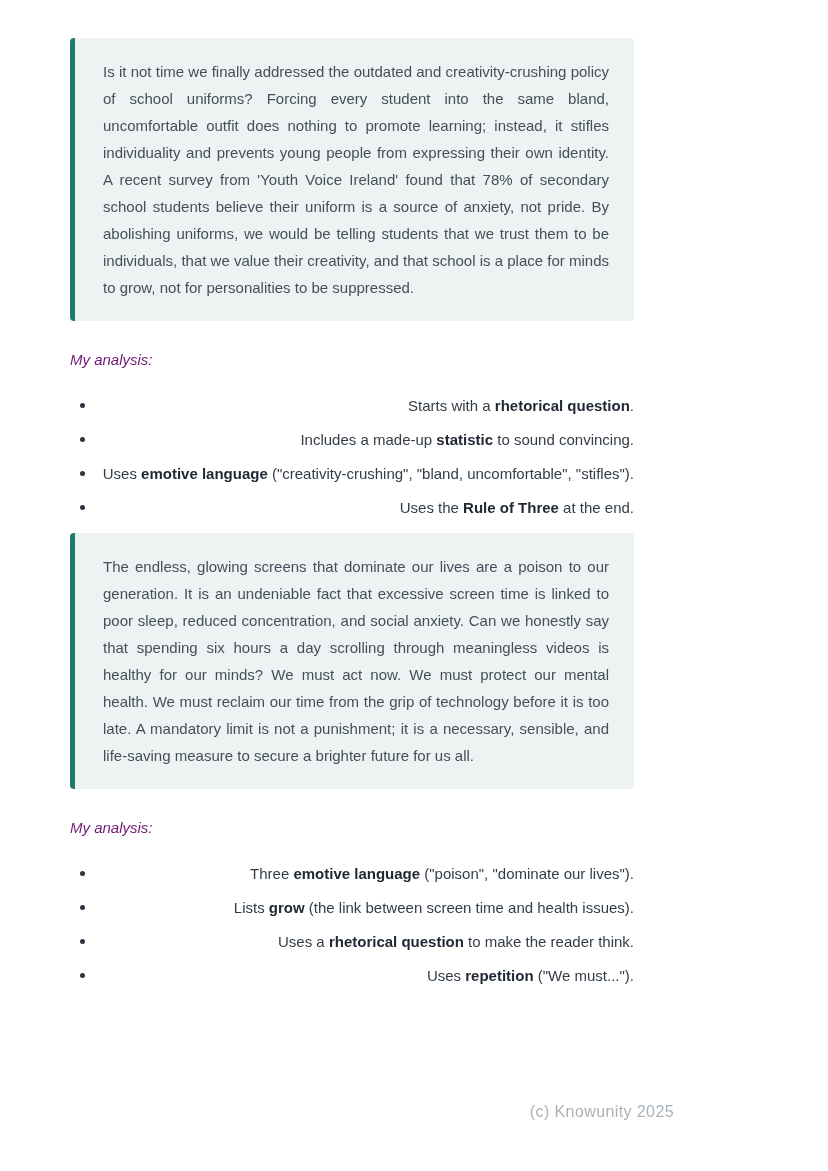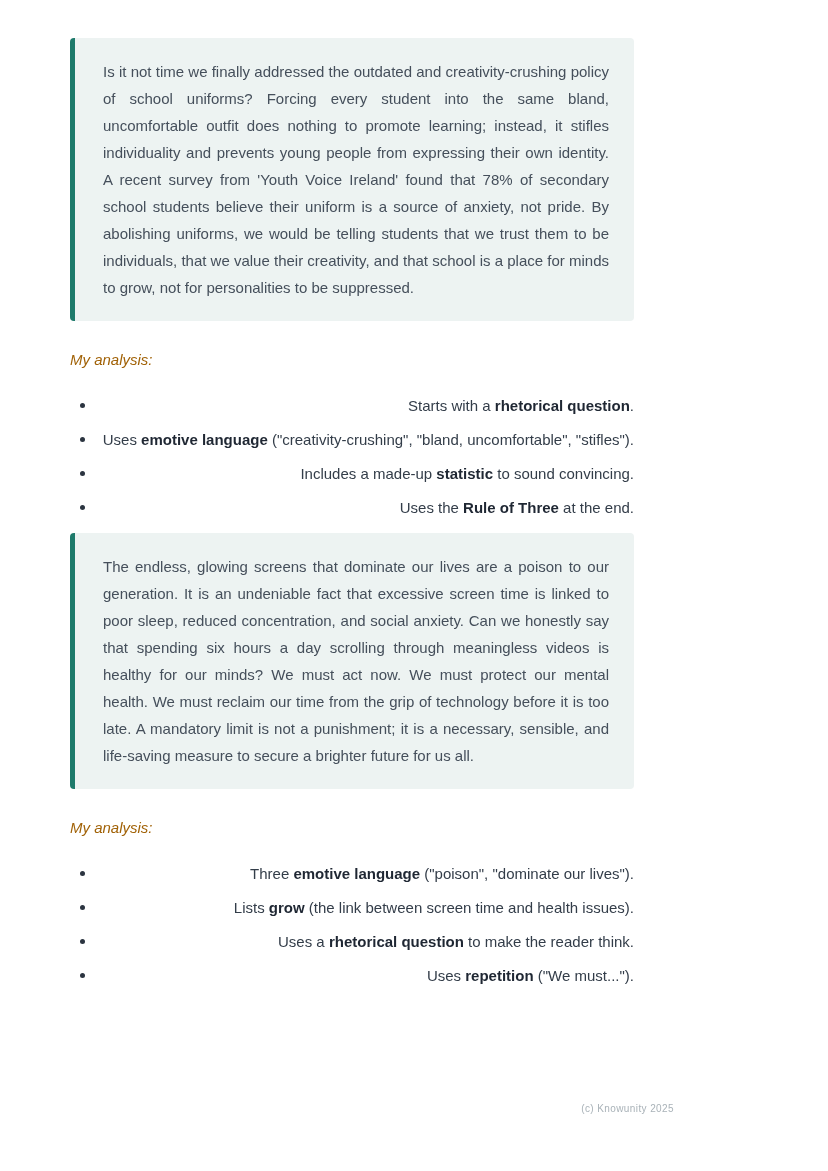--- a/index.html
+++ b/index.html
@@ -41,21 +41,21 @@
     font-size: 15px;
     line-height: 27px;
     color: #454f5b;
     text-align: justify;
   }
   .analysis-label {
     margin-top: 29px;
     font-style: italic;
     font-size: 15px;
     line-height: 20px;
-    color: #a16207;
+    color: #701a75;
   }
   ul.bullets {
     list-style: none;
     margin-top: 22px;
   }
   ul.bullets li {
     position: relative;
     padding-left: 27px;
     font-size: 15px;
     line-height: 27px;
@@ -83,21 +83,21 @@
   h2.example-heading::after { 
     content: "";
     display: inline-block;
     width: 0;
   }
   .quote-2 { margin-top: 12px; }
   .watermark {
     position: absolute;
     top: 1103px;
     right: 52px;
-    font-size: 10px;
+    font-size: 16px;
     letter-spacing: 0.4px;
     color: #a9b2b8;
     z-index: 3;
   }
 </style>
 </head>
 <body>
 
 <div class="page">
 
@@ -106,22 +106,22 @@
   <div class="content">
 
     <blockquote class="quote">
       <p>Is it not time we finally addressed the outdated and creativity-crushing policy of school uniforms? Forcing every student into the same bland, uncomfortable outfit does nothing to promote learning; instead, it stifles individuality and prevents young people from expressing their own identity. A recent survey from 'Youth Voice Ireland' found that 78% of secondary school students believe their uniform is a source of anxiety, not pride. By abolishing uniforms, we would be telling students that we trust them to be individuals, that we value their creativity, and that school is a place for minds to grow, not for personalities to be suppressed.</p>
     </blockquote>
 
     <p class="analysis-label">My analysis:</p>
 
     <ul class="bullets">
         <li><span>Starts with a </span><strong>rhetorical question</strong><span>.</span></li>
+        <li><span>Includes a made-up </span><strong>statistic</strong><span> to sound convincing.</span></li>
         <li><span>Uses </span><strong>emotive language</strong><span> ("creativity-crushing", "bland, uncomfortable", "stifles").</span></li>
-        <li><span>Includes a made-up </span><strong>statistic</strong><span> to sound convincing.</span></li>
         <li><span>Uses the </span><strong>Rule of Three</strong><span> at the end.</span></li>
       </ul>
 
 
     <blockquote class="quote quote-2">
       <p>The endless, glowing screens that dominate our lives are a poison to our generation. It is an undeniable fact that excessive screen time is linked to poor sleep, reduced concentration, and social anxiety. Can we honestly say that spending six hours a day scrolling through meaningless videos is healthy for our minds? We must act now. We must protect our mental health. We must reclaim our time from the grip of technology before it is too late. A mandatory limit is not a punishment; it is a necessary, sensible, and life-saving measure to secure a brighter future for us all.</p>
     </blockquote>
 
     <p class="analysis-label">My analysis:</p>
 

